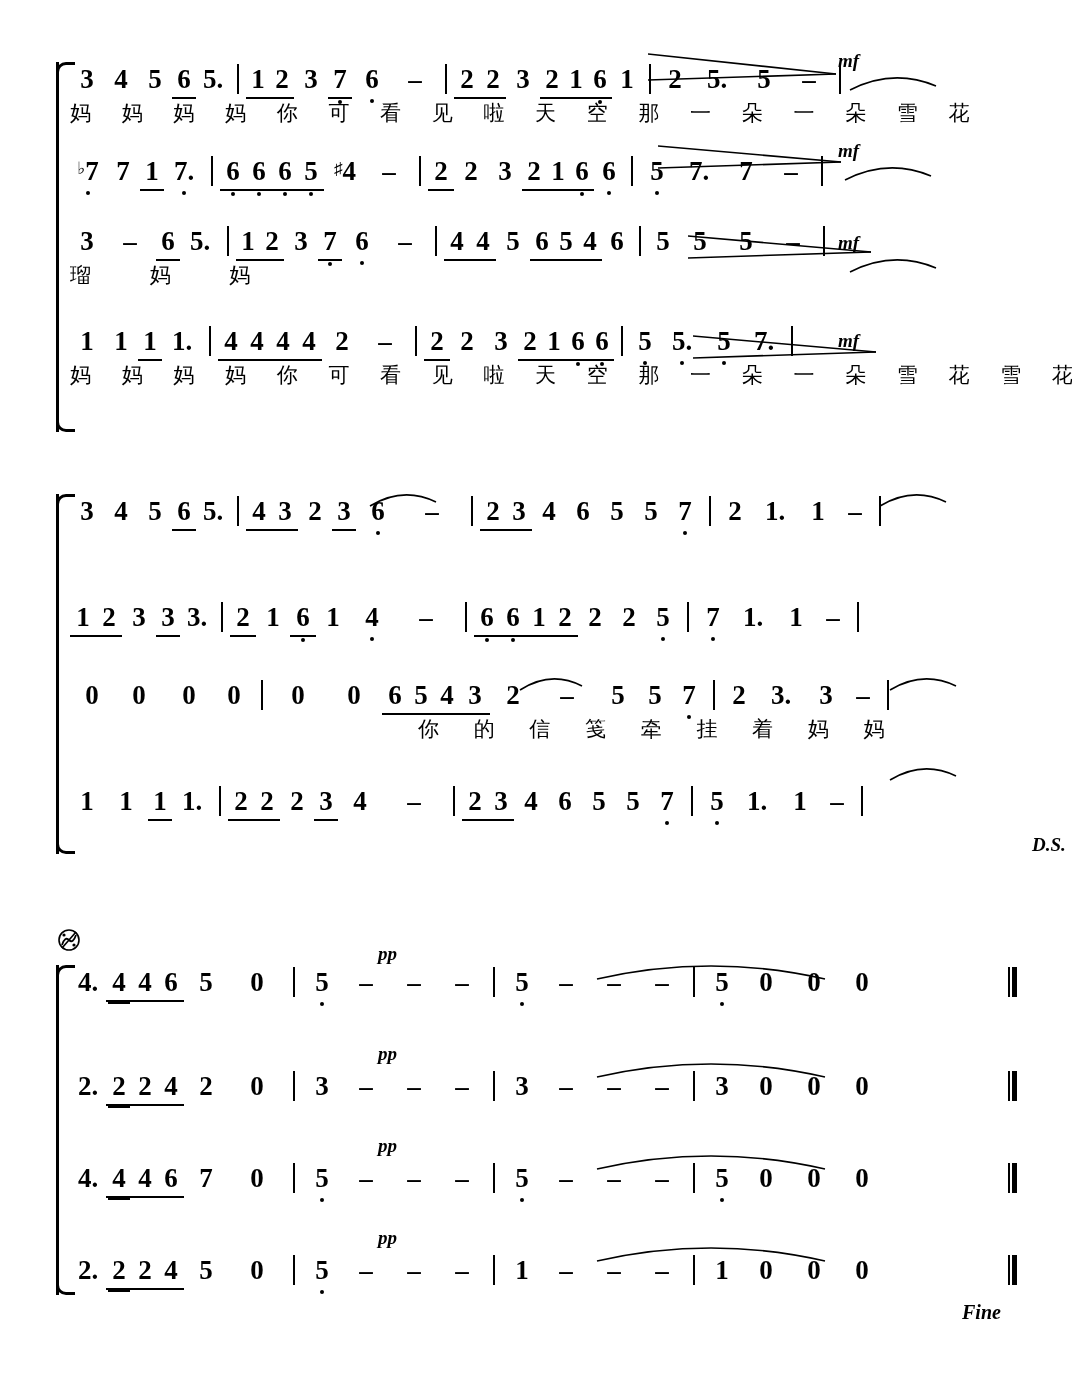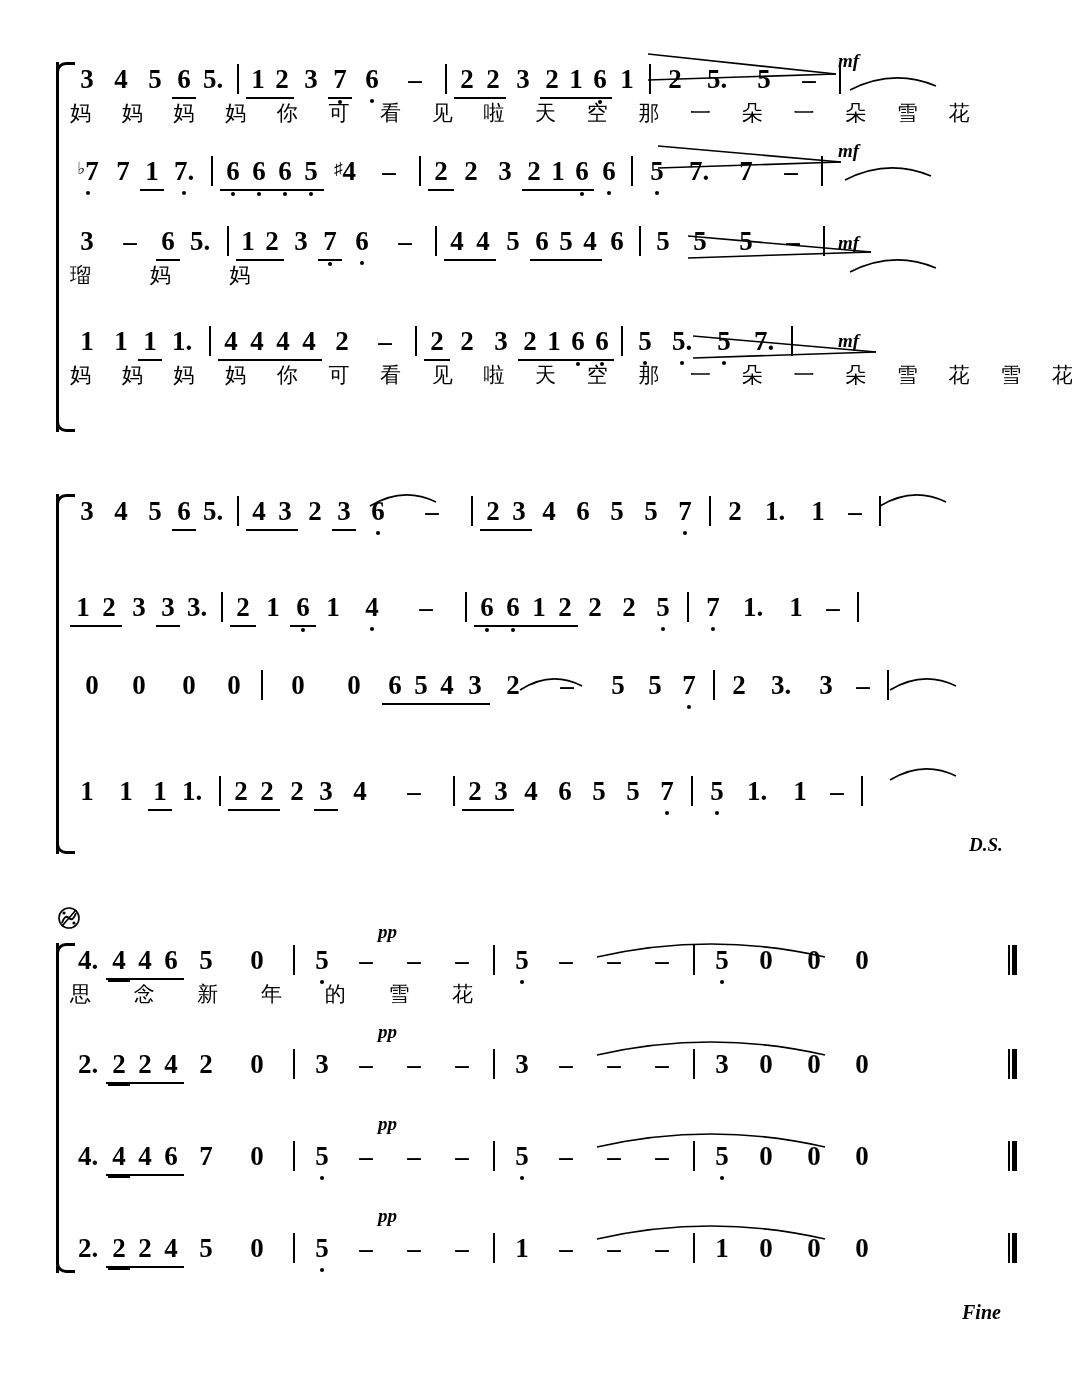--- a/index.html
+++ b/index.html
@@ -257,53 +257,54 @@
     <svg class="slur" style="left:830px; top:-6px;" width="70" height="20">
       <path d="M2 18 Q35 -2 68 14" stroke="#000" stroke-width="1.6" fill="none"></path>
     </svg>
 
     <div class="staff with-lyrics">
       <div class="notes">
         <span class="n" style="width:34px">3</span><span class="n" style="width:34px">4</span><span class="n" style="width:34px">5</span><span class="n u1" style="width:24px">6</span><span class="n" style="width:34px">5<span class="aug">.</span></span><span class="bar"></span><span class="n u1" style="width:26px">4</span><span class="n u1" style="width:26px">3</span><span class="n" style="width:34px">2</span><span class="n u1" style="width:24px">3</span><span class="n dot-below" style="width:44px">6</span><span class="n dash" style="width:64px">–</span><span class="bar"></span><span class="n u1" style="width:26px">2</span><span class="n u1" style="width:26px">3</span><span class="n" style="width:34px">4</span><span class="n" style="width:34px">6</span><span class="n" style="width:34px">5</span><span class="n" style="width:34px">5</span><span class="n dot-below" style="width:34px">7</span><span class="bar"></span><span class="n" style="width:34px">2</span><span class="n" style="width:46px">1<span class="aug">.</span></span><span class="n" style="width:40px">1</span><span class="n dash" style="width:34px">–</span><span class="bar"></span>
       </div>
     </div>
 
-    <div class="staff" style="margin-top:10px;">
+    <div class="staff" style="margin-top:20px;">
       <div class="notes">
         <span class="n u1" style="width:26px">1</span><span class="n u1" style="width:26px">2</span><span class="n" style="width:34px">3</span><span class="n u1" style="width:24px">3</span><span class="n" style="width:34px">3<span class="aug">.</span></span><span class="bar"></span><span class="n u1" style="width:26px">2</span><span class="n" style="width:34px">1</span><span class="n u1 dot-below" style="width:26px">6</span><span class="n" style="width:34px">1</span><span class="n dot-below" style="width:44px">4</span><span class="n dash" style="width:64px">–</span><span class="bar"></span><span class="n u1 dot-below" style="width:26px">6</span><span class="n u1 dot-below" style="width:26px">6</span><span class="n u1" style="width:26px">1</span><span class="n u1" style="width:26px">2</span><span class="n" style="width:34px">2</span><span class="n" style="width:34px">2</span><span class="n dot-below" style="width:34px">5</span><span class="bar"></span><span class="n dot-below" style="width:34px">7</span><span class="n" style="width:46px">1<span class="aug">.</span></span><span class="n" style="width:40px">1</span><span class="n dash" style="width:34px">–</span><span class="bar"></span>
       </div>
     </div>
 
     <svg class="slur" style="left:470px; top:178px;" width="66" height="20">
       <path d="M2 18 Q33 -2 64 14" stroke="#000" stroke-width="1.6" fill="none"></path>
     </svg>
     <svg class="slur" style="left:840px; top:178px;" width="70" height="20">
       <path d="M2 18 Q35 -2 68 14" stroke="#000" stroke-width="1.6" fill="none"></path>
     </svg>
 
     <div class="staff with-lyrics" style="margin-top:20px;">
       <div class="notes">
         <span class="n" style="width:44px">0</span><span class="n" style="width:50px">0</span><span class="n" style="width:50px">0</span><span class="n" style="width:40px">0</span><span class="bar"></span><span class="n" style="width:56px">0</span><span class="n" style="width:56px">0</span><span class="n u1" style="width:26px">6</span><span class="n u1" style="width:26px">5</span><span class="n u1" style="width:26px">4</span><span class="n u1" style="width:30px">3</span><span class="n" style="width:46px">2</span><span class="n dash" style="width:62px">–</span><span class="n" style="width:40px">5</span><span class="n" style="width:34px">5</span><span class="n dot-below" style="width:34px">7</span><span class="bar"></span><span class="n" style="width:34px">2</span><span class="n" style="width:50px">3<span class="aug">.</span></span><span class="n" style="width:40px">3</span><span class="n dash" style="width:34px">–</span><span class="bar"></span>
       </div>
+      <div class="lyrics" style="left:370px; letter-spacing:14px;">你 的 信 笺 牵 挂 着 妈 妈</div>
     </div>
 
     <svg class="slur" style="left:840px; top:268px;" width="70" height="20">
       <path d="M2 18 Q35 -2 68 14" stroke="#000" stroke-width="1.6" fill="none"></path>
     </svg>
 
     <div class="staff with-lyrics" style="margin-top:20px;">
       <div class="notes">
         <span class="n" style="width:34px">1</span><span class="n" style="width:44px">1</span><span class="n u1" style="width:24px">1</span><span class="n" style="width:40px">1<span class="aug">.</span></span><span class="bar"></span><span class="n u1" style="width:26px">2</span><span class="n u1" style="width:26px">2</span><span class="n" style="width:34px">2</span><span class="n u1" style="width:24px">3</span><span class="n" style="width:44px">4</span><span class="n dash" style="width:64px">–</span><span class="bar"></span><span class="n u1" style="width:26px">2</span><span class="n u1" style="width:26px">3</span><span class="n" style="width:34px">4</span><span class="n" style="width:34px">6</span><span class="n" style="width:34px">5</span><span class="n" style="width:34px">5</span><span class="n dot-below" style="width:34px">7</span><span class="bar"></span><span class="n dot-below" style="width:34px">5</span><span class="n" style="width:46px">1<span class="aug">.</span></span><span class="n" style="width:40px">1</span><span class="n dash" style="width:34px">–</span><span class="bar"></span>
       </div>
     </div>
 
-    <div class="ds" style="left:921px; top:340px;">D.S.</div>
+    <div class="ds" style="left:984px; top:340px;">D.S.</div>
   </div>
 
-  <div class="system" style="top:943px; height:330px; width:980px;">
+  <div class="system" style="top:965px; height:330px; width:980px;">
     <div class="brace" style="height:330px;">
       <div class="brace-line"></div>
       <div class="brace-cap brace-top"></div>
       <div class="brace-cap brace-bot"></div>
     </div>
 
     <div class="segno" style="left:8px; top:-38px;">
       <svg width="26" height="26" viewBox="0 0 26 26">
         <circle cx="13" cy="13" r="10" fill="none" stroke="#000" stroke-width="1.6"></circle>
         <path d="M6 18 Q9 9 13 13 Q17 17 20 8" stroke="#000" stroke-width="1.8" fill="none"></path>
@@ -315,21 +316,20 @@
 
     <div class="dyn" style="left:330px; top:-22px;">pp</div>
     <svg class="slur" style="left:545px; top:-8px;" width="235" height="24">
       <path d="M4 22 Q118 -4 232 22" stroke="#000" stroke-width="1.6" fill="none"></path>
     </svg>
 
     <div class="staff with-lyrics">
       <div class="notes">
         <span class="n" style="width:36px">4<span class="aug">.</span></span><span class="n u2" style="width:26px">4</span><span class="n u1" style="width:26px">4</span><span class="n u1" style="width:26px">6</span><span class="n" style="width:44px">5</span><span class="n" style="width:58px">0</span><span class="bar"></span><span class="n dot-below" style="width:40px">5</span><span class="n dash" style="width:48px">–</span><span class="n dash" style="width:48px">–</span><span class="n dash" style="width:48px">–</span><span class="bar"></span><span class="n dot-below" style="width:40px">5</span><span class="n dash" style="width:48px">–</span><span class="n dash" style="width:48px">–</span><span class="n dash" style="width:48px">–</span><span class="bar"></span><span class="n dot-below" style="width:40px">5</span><span class="n" style="width:48px">0</span><span class="n" style="width:48px">0</span><span class="n" style="width:48px">0</span>
       </div>
-      <div class="lyrics" style="letter-spacing:18px;">思 念 新 年 的 雪 花</div>
       <div class="final-barline" style="left:960px; top:2px; height:30px;">
         <div class="thin"></div>
           <div class="thick"></div>
       </div>
     </div>
 
     <div class="dyn" style="left:330px; top:78px;">pp</div>
     <svg class="slur" style="left:545px; top:90px;" width="235" height="24">
       <path d="M4 22 Q118 -4 232 22" stroke="#000" stroke-width="1.6" fill="none"></path>
     </svg>

